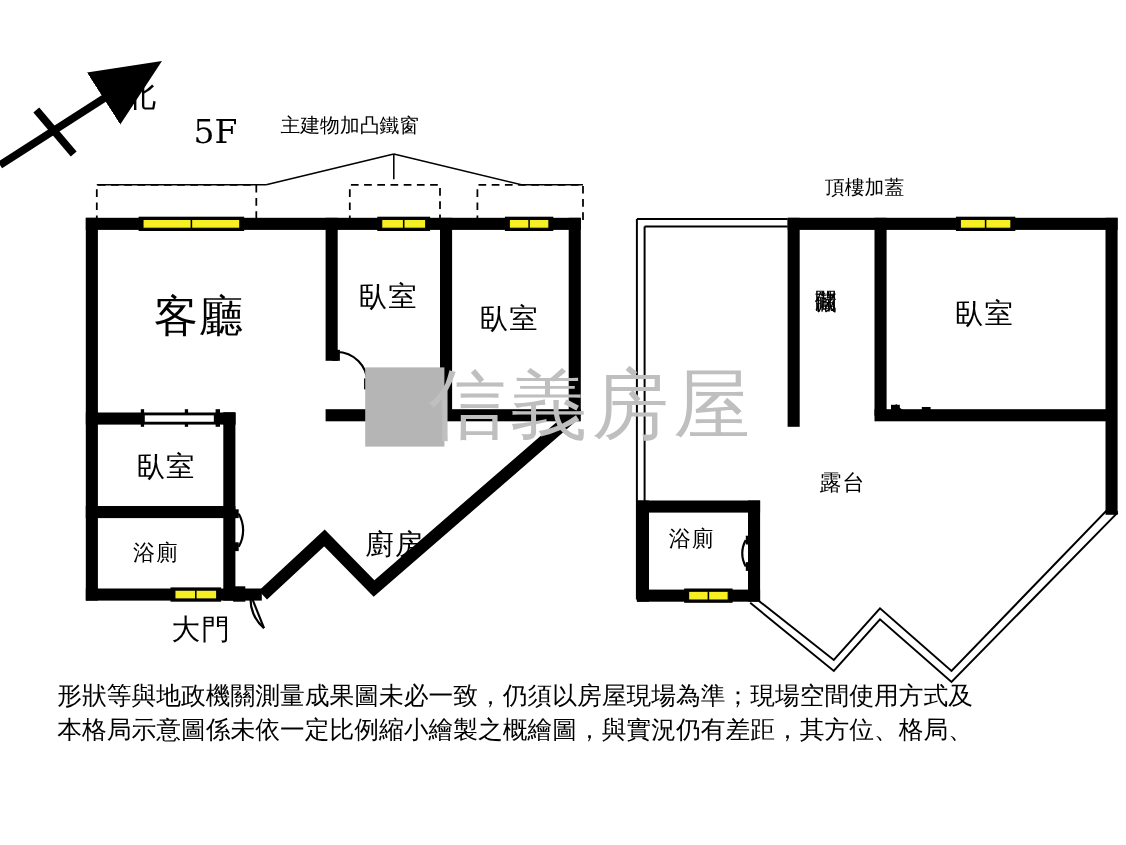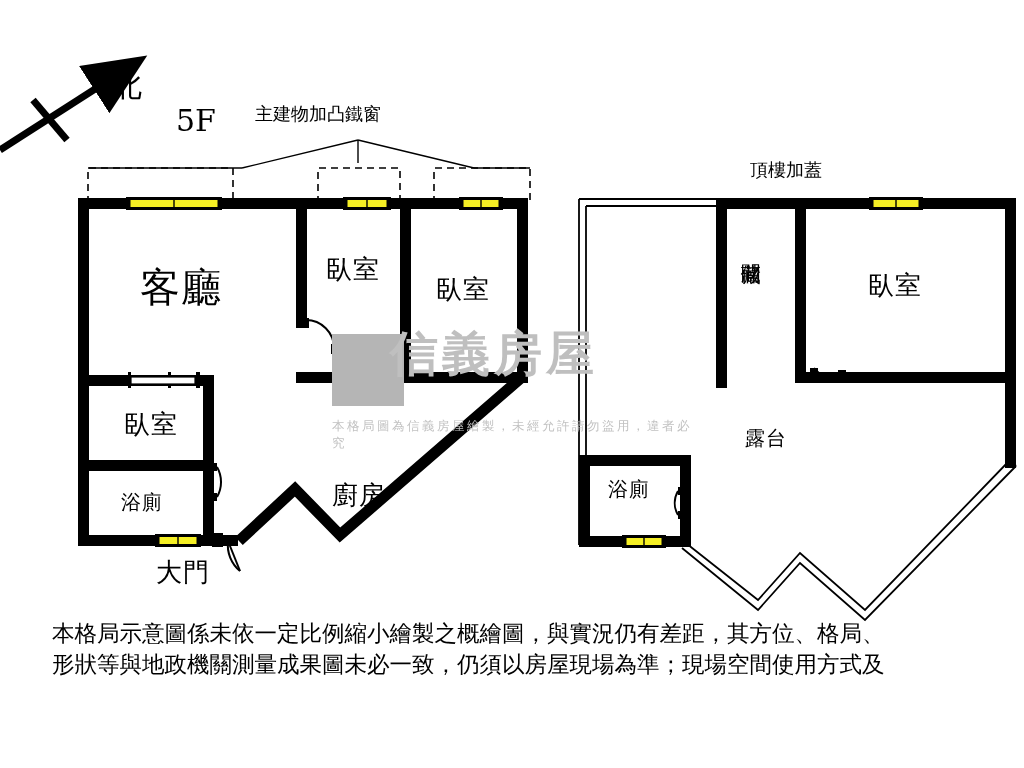--- a/index.html
+++ b/index.html
@@ -15,22 +15,22 @@
   .lbl-5f{font-size:30px;font-family:"DejaVu Serif","Liberation Serif",serif;}
   .lbl-north{font-size:30px;}
   .lbl-vert{font-size:20px;writing-mode:vertical-rl;text-orientation:upright;line-height:1.06;}
   .disclaimer{position:absolute;left:52px;top:618px;width:930px;
        font-family:"DejaVu Serif","Liberation Serif",serif;
        font-size:22.5px;line-height:1.37;color:#000;letter-spacing:0px;}
   .disclaimer div{white-space:nowrap;}
   
   #wm{position:absolute;left:330px;top:330px;width:370px;height:110px;
       pointer-events:none;}
-  #wm .wmtext{position:absolute;left:60px;top:-8px;font-size:48px;color:#bfbfbf;
-      font-family:"DejaVu Sans","Liberation Sans",sans-serif;font-weight:bold;
+  #wm .wmtext{position:absolute;left:60px;top:-8px;font-size:70px;color:#bfbfbf;
+      font-family:"DejaVu Sans","Liberation Sans",sans-serif;font-weight:normal;
       letter-spacing:4px;}
   #wm .wmsq{position:absolute;left:2px;top:4px;width:72px;height:72px;background:#b5b5b5;}
   #wm .wmsub{position:absolute;left:2px;top:88px;font-size:12.5px;color:#c2c2c2;
       letter-spacing:2.5px;font-family:"DejaVu Sans","Liberation Sans",sans-serif;}
 </style>
 </head>
 <body>
 
 <div id="stage">
 
@@ -205,21 +205,20 @@
         <rect x="678" y="487" width="11" height="8" fill="#000" stroke="none"></rect>
         <path d="M678,491 A 24 24 0 0 0 678,515"></path>
         <rect x="678" y="511" width="11" height="8" fill="#000" stroke="none"></rect>
       </g>
     </g>
   </svg>
 
   <div id="wm">
     <div class="wmsq"></div>
     <div class="wmtext">信義房屋</div>
-    <div class="wmsub">本格局圖為信義房屋繪製，未經允許請勿盜用，違者必究</div>
   </div>
 
   <div class="lbl lbl-north" style="left:112px;top:66px;">北</div>
 
   <div class="lbl lbl-5f" style="left:176px;top:103px;text-align:center;">5F</div>
 
   <div class="lbl lbl-title" style="left:255px;top:102px;">主建物加凸鐵窗</div>
 
   <div class="lbl lbl-title" style="left:750px;top:158px;">頂樓加蓋</div>
 
@@ -239,17 +238,17 @@
 
   <div class="lbl lbl-vert" style="left:740px;top:248px;">儲藏間</div>
 
   <div class="lbl lbl-room" style="left:868px;top:268px;">臥室</div>
 
   <div class="lbl lbl-room-sm" style="left:745px;top:425px;">露台</div>
 
   <div class="lbl lbl-room-sm" style="left:608px;top:476px;">浴廁</div>
 
   <div class="disclaimer">
+    <div>形狀等與地政機關測量成果圖未必一致，仍須以房屋現場為準；現場空間使用方式及</div>
     <div>本格局示意圖係未依一定比例縮小繪製之概繪圖，與實況仍有差距，其方位、格局、</div>
-    <div>形狀等與地政機關測量成果圖未必一致，仍須以房屋現場為準；現場空間使用方式及</div>
   </div>
 
 </div>
 
 </body></html>

